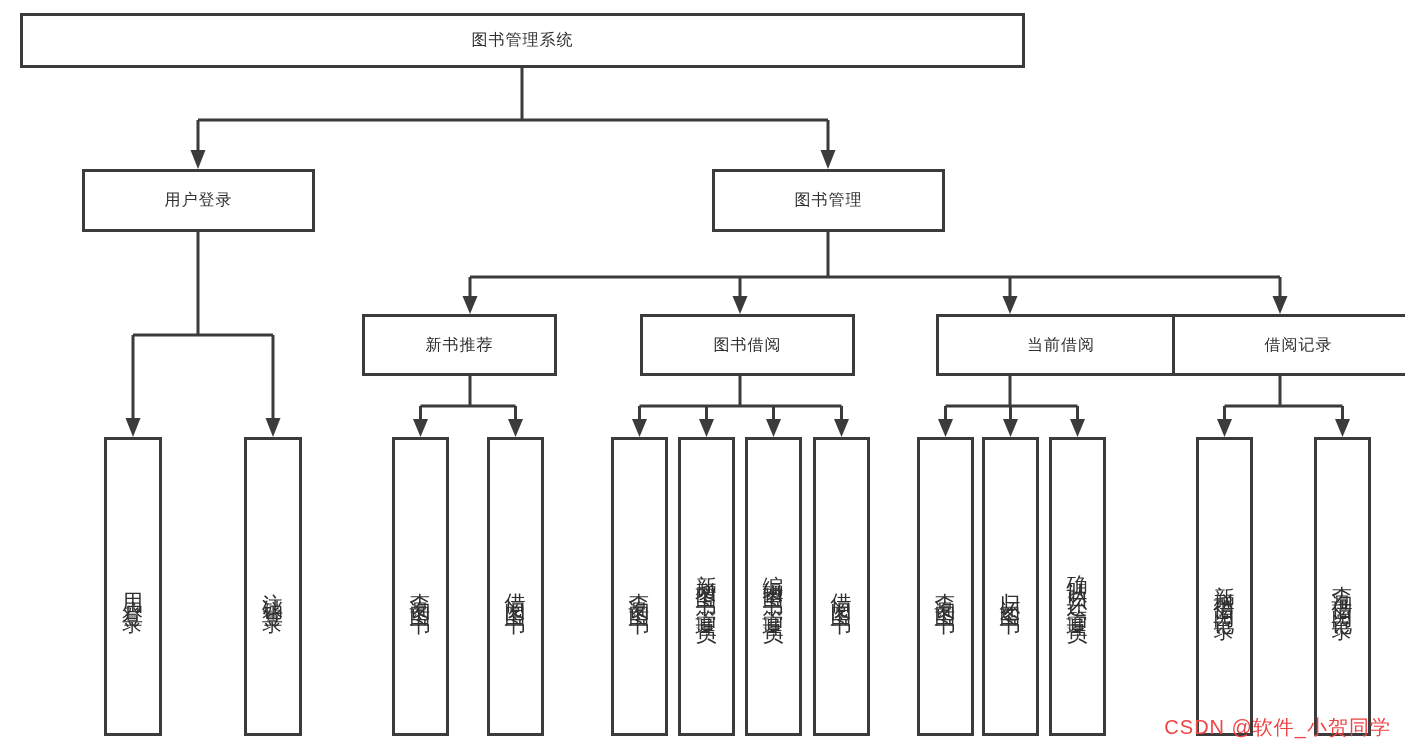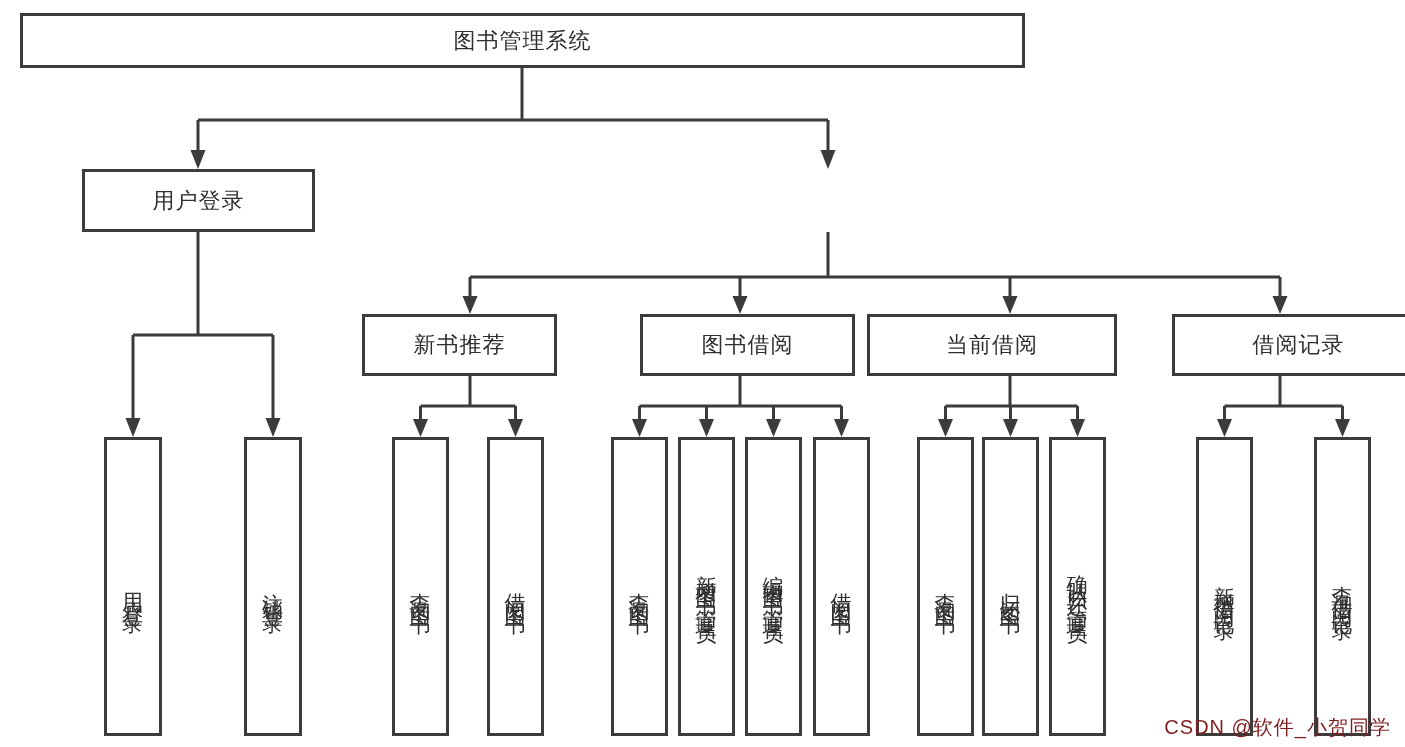--- a/index.html
+++ b/index.html
@@ -12,21 +12,21 @@
   }
   .box{
     position:absolute;
     background:#ffffff;
     border:3px solid #3b3b3b;
     box-sizing:border-box;
     display:flex;
     align-items:center;
     justify-content:center;
     color:#2f2f2f;
-    font-size:22px;
+    font-size:16px;
     letter-spacing:1px;
     text-align:center;
     z-index:2;
   }
   .box.v{
     writing-mode:vertical-rl;
     letter-spacing:7px;
     font-size:21px;
     line-height:1;
     padding-top:6px;
@@ -43,21 +43,21 @@
   }
   #connectors polygon{
     fill:#3b3b3b;
     stroke:none;
   }
   .watermark{
     position:absolute;
     right:14px;
     top:714px;
     font-size:20px;
-    color:#7f1d1d;
+    color:#ef4444;
     letter-spacing:1px;
     z-index:3;
     white-space:nowrap;
   }
 </style>
 </head>
 <body>
 
 <div id="canvas">
 
@@ -111,28 +111,31 @@
     </g>
   </svg>
 
   <div class="box" style="left:20px;top:13px;width:1005px;height:55px">
     <span>图书管理系统</span>
   </div>
 
   <div class="box" style="left:82px;top:169px;width:233px;height:63px">
     <span>用户登录</span>
   </div>
+  <div class="box" style="left:712px;top:169px;width:233px;height:63px">
+    <span>图书管理</span>
+  </div>
 
   <div class="box" style="left:362px;top:314px;width:195px;height:62px">
     <span>新书推荐</span>
   </div>
   <div class="box" style="left:640px;top:314px;width:215px;height:62px">
     <span>图书借阅</span>
   </div>
-  <div class="box" style="left:867px;top:314px;width:250px;height:62px">
+  <div class="box" style="left:936px;top:314px;width:250px;height:62px">
     <span>当前借阅</span>
   </div>
   <div class="box" style="left:1172px;top:314px;width:253px;height:62px">
     <span>借阅记录</span>
   </div>
 
   <div class="box v" style="left:104px;top:437px;width:58px;height:299px">
     <span>用户登录</span>
   </div>
   <div class="box v" style="left:244px;top:437px;width:58px;height:299px">

